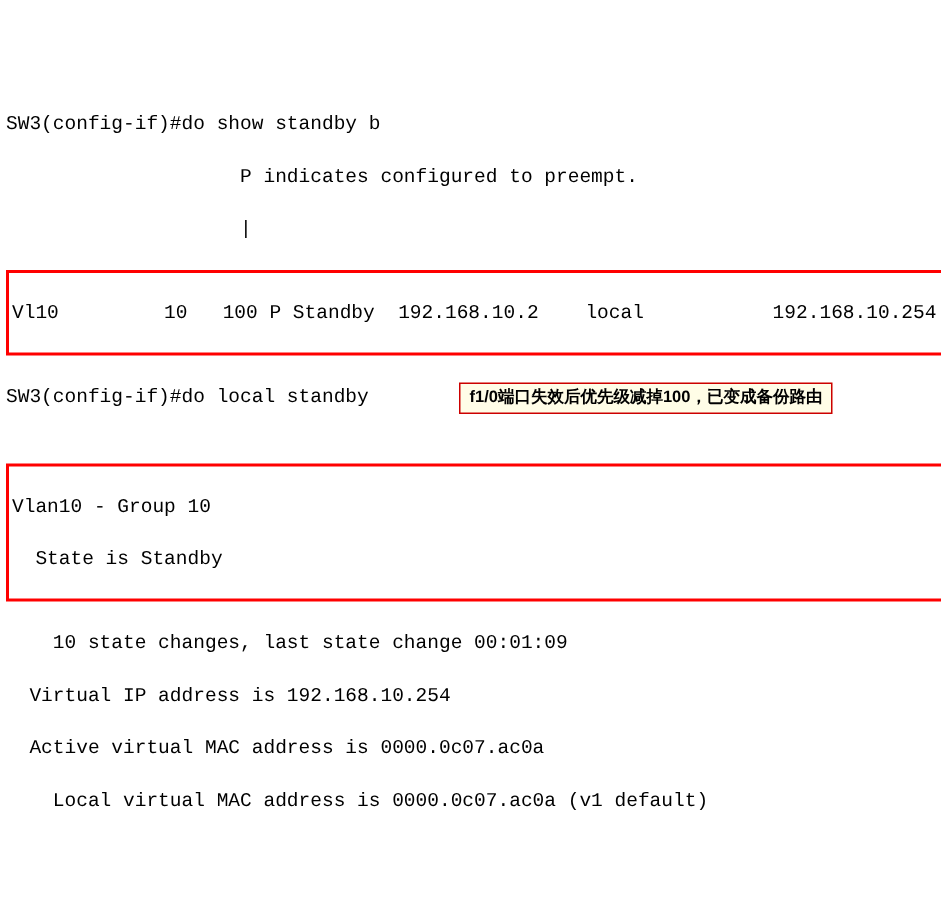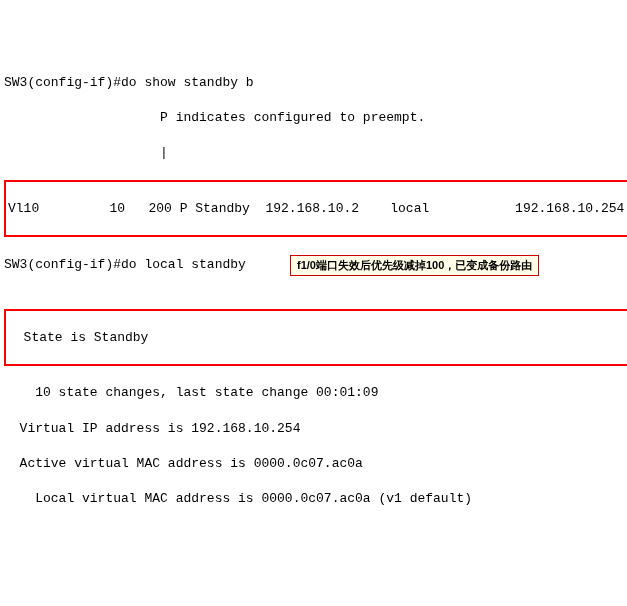--- a/index.html
+++ b/index.html
@@ -33,26 +33,27 @@
   </style>
 </head>
 <body>
 
 
 
 <div><span>SW3(config-if)#</span><span>do show standby b</span></div>
 <div>                    P indicates configured to preempt.</div>
 <div>                    |</div>
 <div class="redbox">
-<div>Vl10         10   200 P Standby  192.168.10.2    local           192.168.10.254</div>
+<div>Vl10         10   100 P Standby  192.168.10.2    local           192.168.10.254</div>
 </div>
 <div class="rel"><span>SW3(config-if)#</span><span>do local standby</span>
-  <span class="annot" style="left:286px; top:-1px;">f1/0端口失效后优先级减掉100，已变成备份路由</span>
+  <span class="annot" style="left:302px; top:-1px;">f1/0端口失效后优先级减掉100，已变成备份路由</span>
 </div>
 <div class="redbox">
+<div>Vlan10 - Group 10</div>
 <div>  State is Standby</div>
 </div>
 <div>    10 state changes, last state change 00:01:09</div>
 <div>  Virtual IP address is 192.168.10.254</div>
 <div>  Active virtual MAC address is 0000.0c07.ac0a</div>
 <div>    Local virtual MAC address is 0000.0c07.ac0a (v1 default)</div>
 
 
 
 

